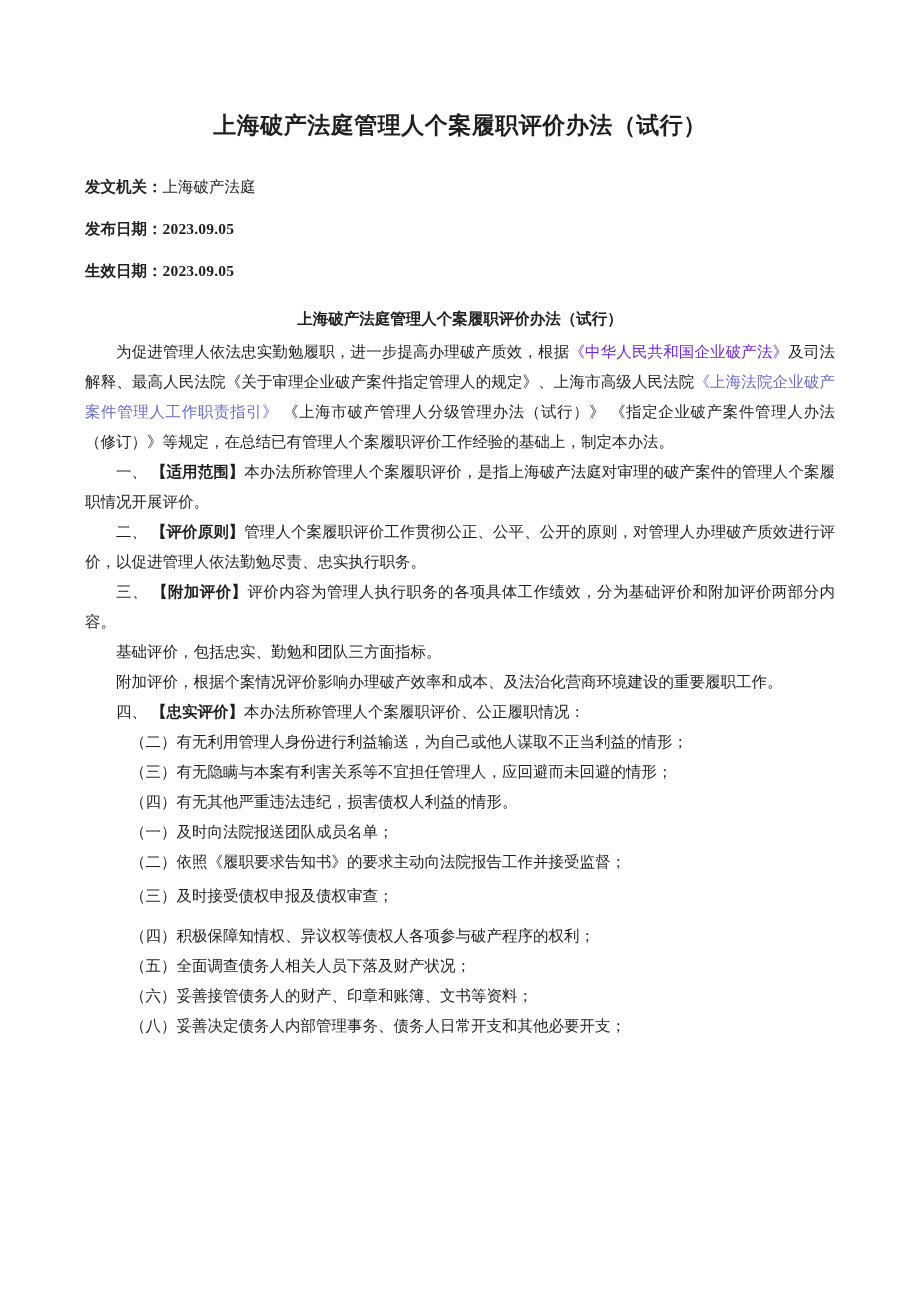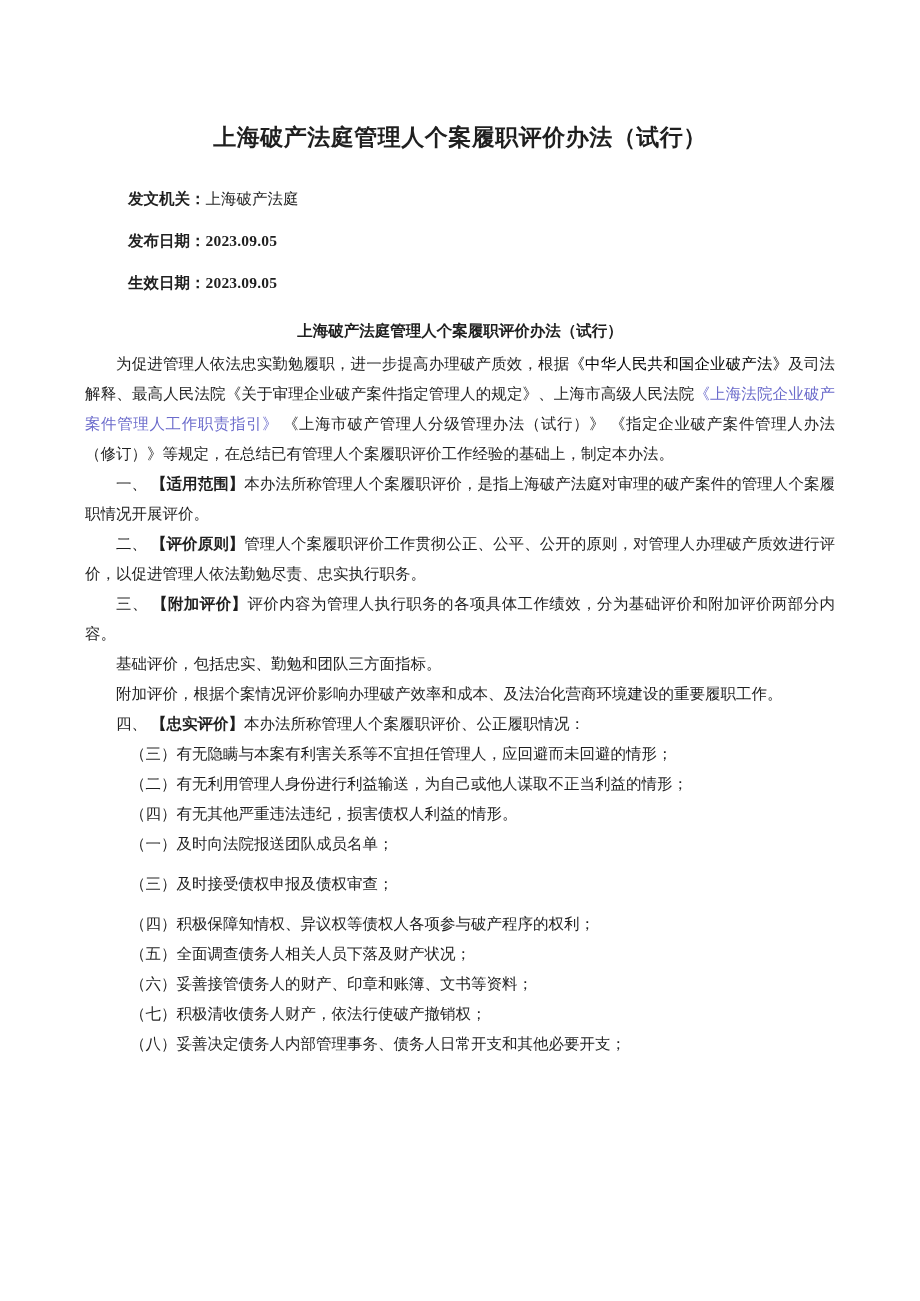--- a/index.html
+++ b/index.html
@@ -9,33 +9,32 @@
   }
   body {
     width: 920px;
     height: 1301px;
     overflow: hidden;
     font-family: "Liberation Serif", "DejaVu Serif", serif;
     color: #1f1f1f;
   }
   .page {
     width: 750px;
-    padding: 12px 85px;
+    padding: 0 85px;
   }
   .doc-title {
     padding-top: 110px;
     text-align: center;
     font-size: 23px;
     font-weight: bold;
     line-height: 32px;
     letter-spacing: 0.5px;
   }
   .meta {
     margin-top: 34px;
-    margin-left: 43px;
   }
   .meta-line {
     font-size: 15.5px;
     line-height: 22px;
     margin-bottom: 20px;
   }
   .meta-label {
     font-weight: bold;
   }
   .meta-value {
@@ -58,21 +57,21 @@
     margin: 0;
     font-size: 15.5px;
     line-height: 30px;
     text-align: justify;
     text-indent: 2em;
   }
   .content p.para.sub {
     text-indent: 2.9em;
   }
   .content p.para.gap {
-    margin-top: 10px;
+    margin-top: 4px;
     margin-bottom: 10px;
   }
   .content .bold {
     font-weight: bold;
   }
   .content .link {
     cursor: pointer;
     text-decoration: none;
   }
 </style>
@@ -91,32 +90,32 @@
       <span class="meta-label">发布日期：</span><span class="meta-value bold-date">2023.09.05</span>
     </div>
     <div class="meta-line">
       <span class="meta-label">生效日期：</span><span class="meta-value bold-date">2023.09.05</span>
     </div>
   </div>
 
   <div class="body-heading">上海破产法庭管理人个案履职评价办法（试行）</div>
 
   <div class="content">
-      <p class="para"><span>为促进管理人依法忠实勤勉履职，进一步提高办理破产质效，根据</span><span class="link" style="color: #000000;">《中华人民共和国企业破产法》</span><span>及司法解释、最高人民法院《关于审理企业破产案件指定管理人的规定》、上海市高级人民法院</span><span class="link" style="color: rgb(107, 107, 203);">《上海法院企业破产案件管理人工作职责指引》</span><span> 《上海市破产管理人分级管理办法（试行）》 《指定企业破产案件管理人办法（修订）》等规定，在总结已有管理人个案履职评价工作经验的基础上，制定本办法。</span></p>
+      <p class="para"><span>为促进管理人依法忠实勤勉履职，进一步提高办理破产质效，根据</span><span class="link" style="color: #6d28d9;">《中华人民共和国企业破产法》</span><span>及司法解释、最高人民法院《关于审理企业破产案件指定管理人的规定》、上海市高级人民法院</span><span class="link" style="color: rgb(107, 107, 203);">《上海法院企业破产案件管理人工作职责指引》</span><span> 《上海市破产管理人分级管理办法（试行）》 《指定企业破产案件管理人办法（修订）》等规定，在总结已有管理人个案履职评价工作经验的基础上，制定本办法。</span></p>
       <p class="para"><span>一、 </span><span class="bold">【适用范围】</span><span>本办法所称管理人个案履职评价，是指上海破产法庭对审理的破产案件的管理人个案履职情况开展评价。</span></p>
       <p class="para"><span>二、 </span><span class="bold">【评价原则】</span><span>管理人个案履职评价工作贯彻公正、公平、公开的原则，对管理人办理破产质效进行评价，以促进管理人依法勤勉尽责、忠实执行职务。</span></p>
       <p class="para"><span>三、 </span><span class="bold">【附加评价】</span><span>评价内容为管理人执行职务的各项具体工作绩效，分为基础评价和附加评价两部分内容。</span></p>
       <p class="para"><span>基础评价，包括忠实、勤勉和团队三方面指标。</span></p>
       <p class="para"><span>附加评价，根据个案情况评价影响办理破产效率和成本、及法治化营商环境建设的重要履职工作。</span></p>
       <p class="para"><span>四、 </span><span class="bold">【忠实评价】</span><span>本办法所称管理人个案履职评价、公正履职情况：</span></p>
+      <p class="para sub"><span>（二）有无利用管理人身份进行利益输送，为自己或他人谋取不正当利益的情形；</span></p>
       <p class="para sub"><span>（三）有无隐瞒与本案有利害关系等不宜担任管理人，应回避而未回避的情形；</span></p>
-      <p class="para sub"><span>（二）有无利用管理人身份进行利益输送，为自己或他人谋取不正当利益的情形；</span></p>
       <p class="para sub"><span>（四）有无其他严重违法违纪，损害债权人利益的情形。</span></p>
       <p class="para sub"><span>（一）及时向法院报送团队成员名单；</span></p>
+      <p class="para sub"><span>（二）依照《履职要求告知书》的要求主动向法院报告工作并接受监督；</span></p>
       <p class="para sub gap"><span>（三）及时接受债权申报及债权审查；</span></p>
       <p class="para sub"><span>（四）积极保障知情权、异议权等债权人各项参与破产程序的权利；</span></p>
       <p class="para sub"><span>（五）全面调查债务人相关人员下落及财产状况；</span></p>
       <p class="para sub"><span>（六）妥善接管债务人的财产、印章和账簿、文书等资料；</span></p>
-      <p class="para sub"><span>（七）积极清收债务人财产，依法行使破产撤销权；</span></p>
       <p class="para sub"><span>（八）妥善决定债务人内部管理事务、债务人日常开支和其他必要开支；</span></p>
     </div>
 
 </div>
 
 </body></html>

